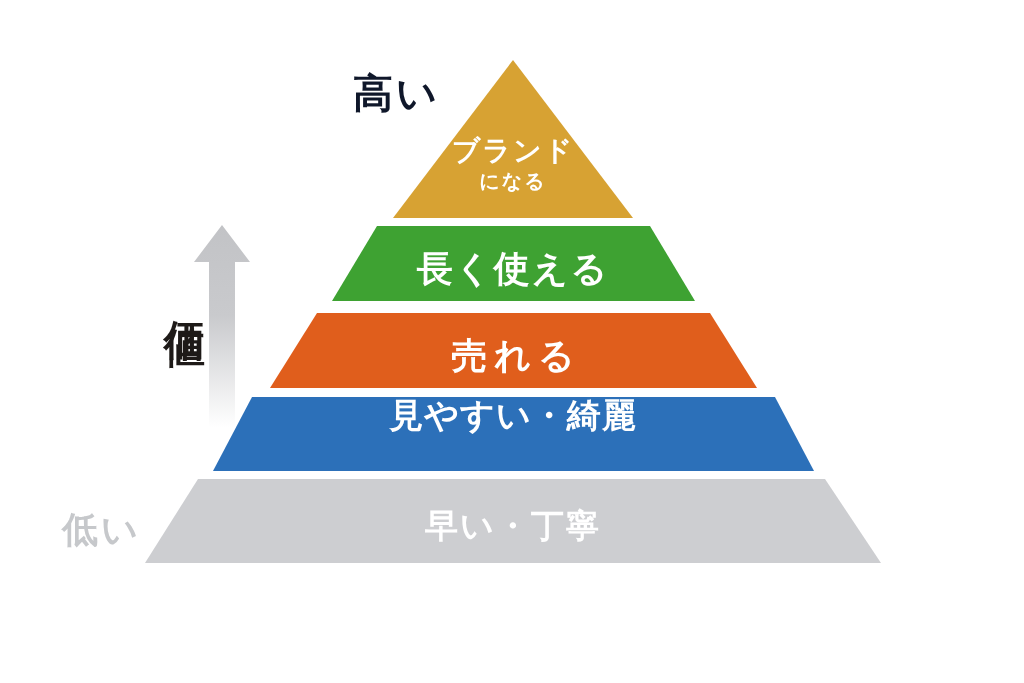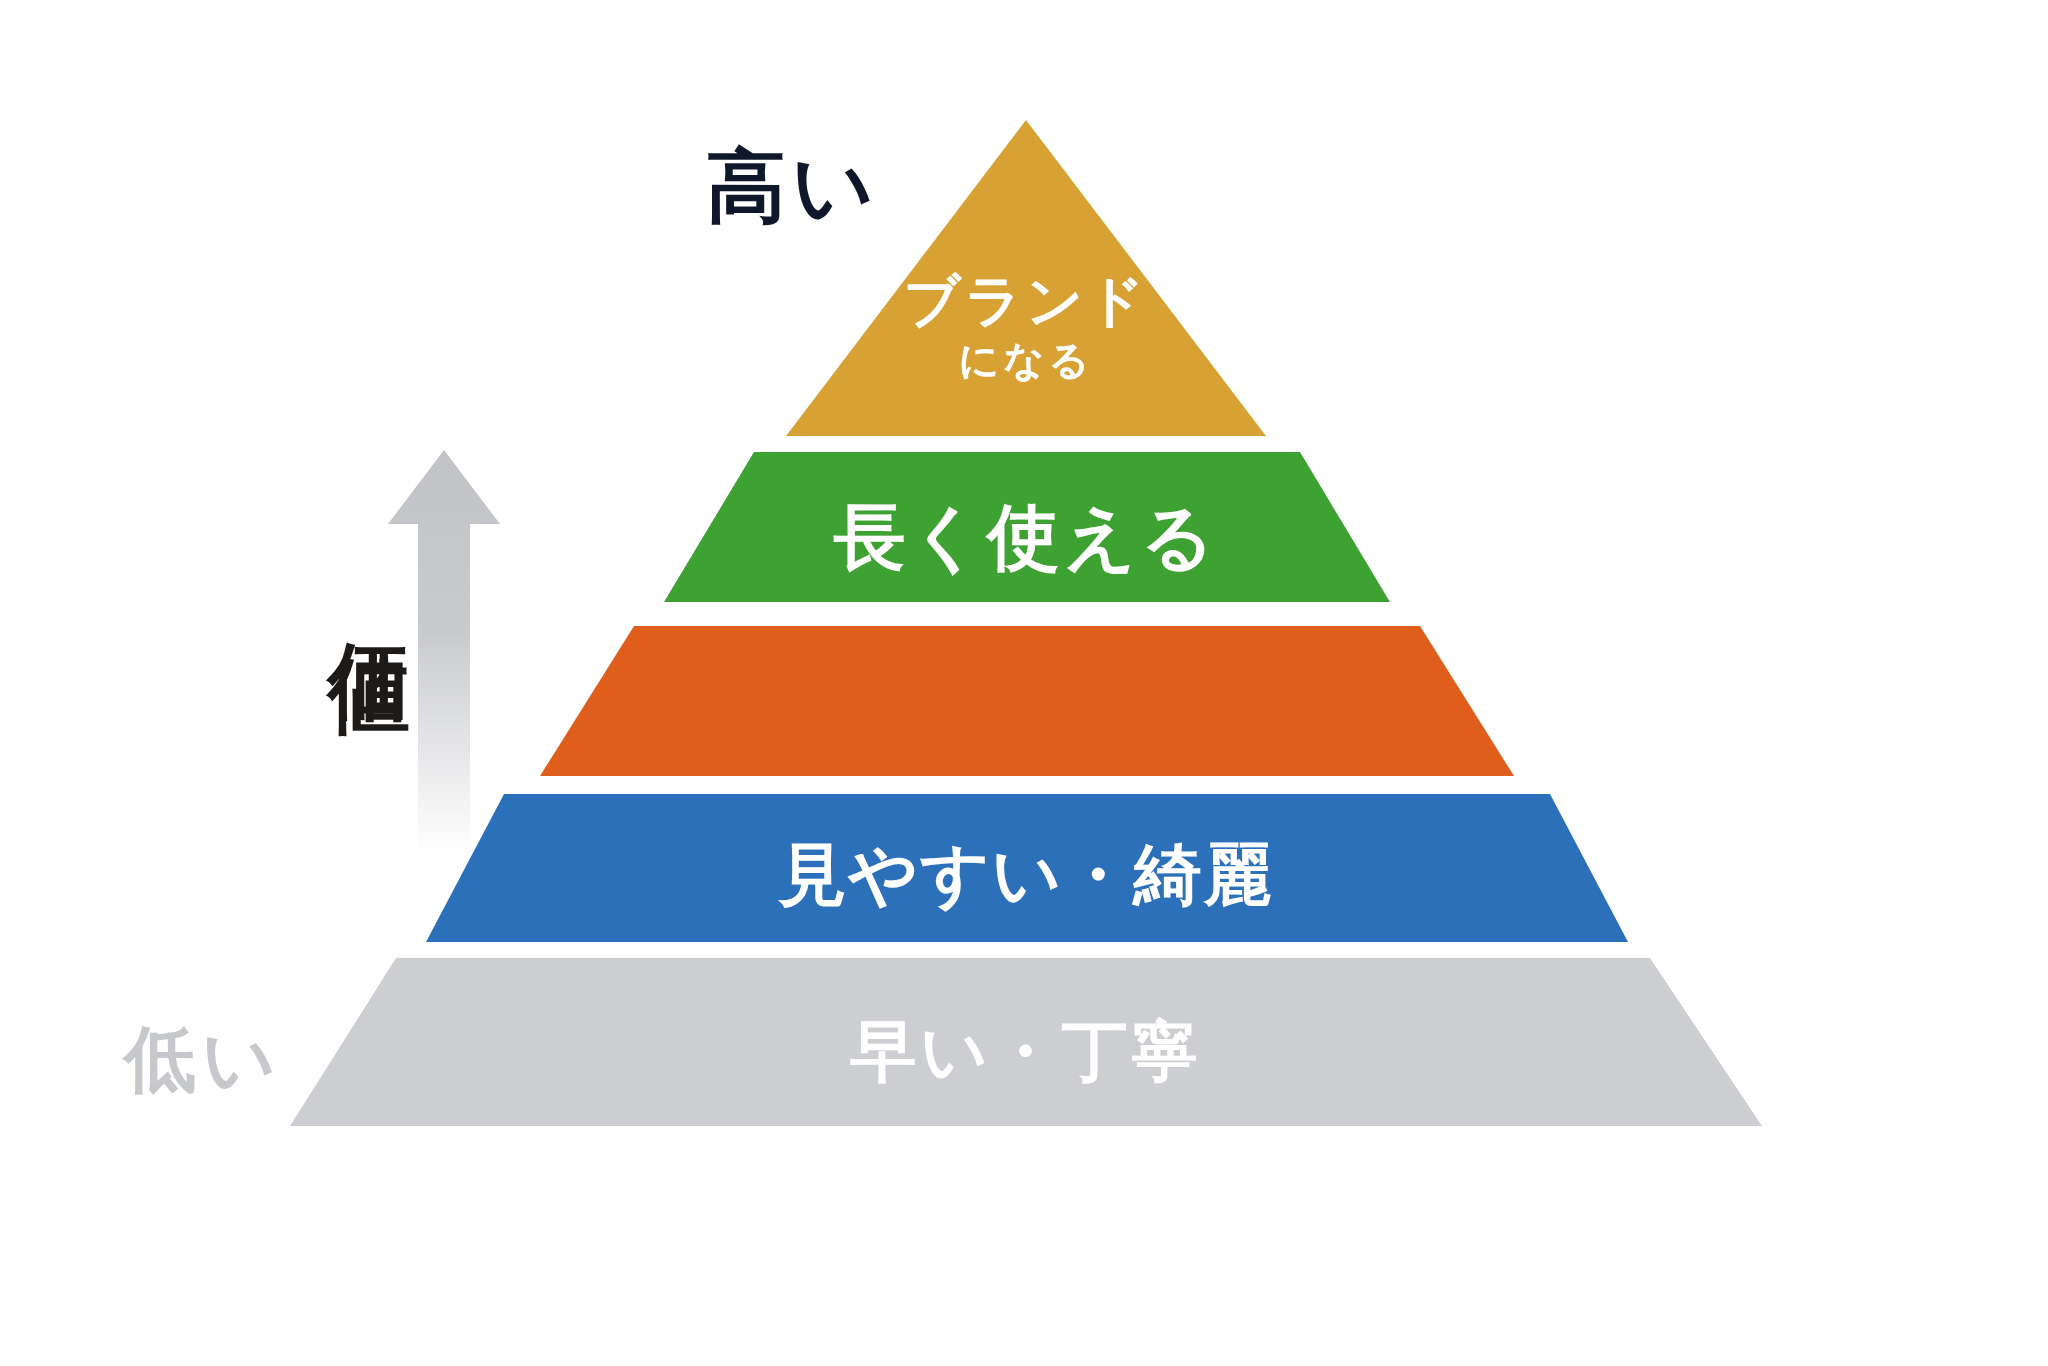--- a/index.html
+++ b/index.html
@@ -22,21 +22,21 @@
     left:513px;
     transform:translateX(-50%);
     color:#ffffff;
     text-align:center;
   }
   .l1-wrap{top:136px;line-height:1.1;}
   .l1-main{display:block;font-size:28px;letter-spacing:2px;}
   .l1-sub{display:block;font-size:20px;margin-top:3px;letter-spacing:2px;}
   .l2{top:245px;font-size:36px;letter-spacing:2px;}
   .l3{top:332px;font-size:36px;letter-spacing:7px;padding-left:7px;}
-  .l4{top:415px;font-size:34px;letter-spacing:1px;text-align:center;}
+  .l4{top:393px;font-size:34px;letter-spacing:1px;text-align:center;}
   .l5{top:504px;font-size:33px;letter-spacing:2px;}
   .high-label{left:353px;top:66px;font-size:40px;color:#0f172a;letter-spacing:3px;}
   .low-label{left:62px;top:506px;font-size:36px;color:#c6c8cb;letter-spacing:3px;}
   .value-label{
     left:158px;top:288px;
     font-size:41px;color:#1e1a18;
     writing-mode:vertical-rl;
     text-orientation:upright;
     letter-spacing:7px;
   }
@@ -63,20 +63,21 @@
     <polygon points="252,397 775,397 814,471 213,471" fill="#2c70b9"></polygon>
     <polygon points="198,479 825,479 881,563 145,563" fill="#cdced1"></polygon>
   </svg>
 
   <div class="txt band-text l1-wrap">
     <span class="l1-main">ブランド</span>
     <span class="l1-sub">になる</span>
   </div>
 
   <div class="txt band-text l2">長く使える</div>
+  <div class="txt band-text l3">売れる</div>
   <div class="txt band-text l4">見やすい・綺麗</div>
   <div class="txt band-text l5">早い・丁寧</div>
 
   <div class="txt high-label">高い</div>
   <div class="txt low-label">低い</div>
   <div class="txt value-label">価値</div>
 
 </div>
 
 </body></html>

